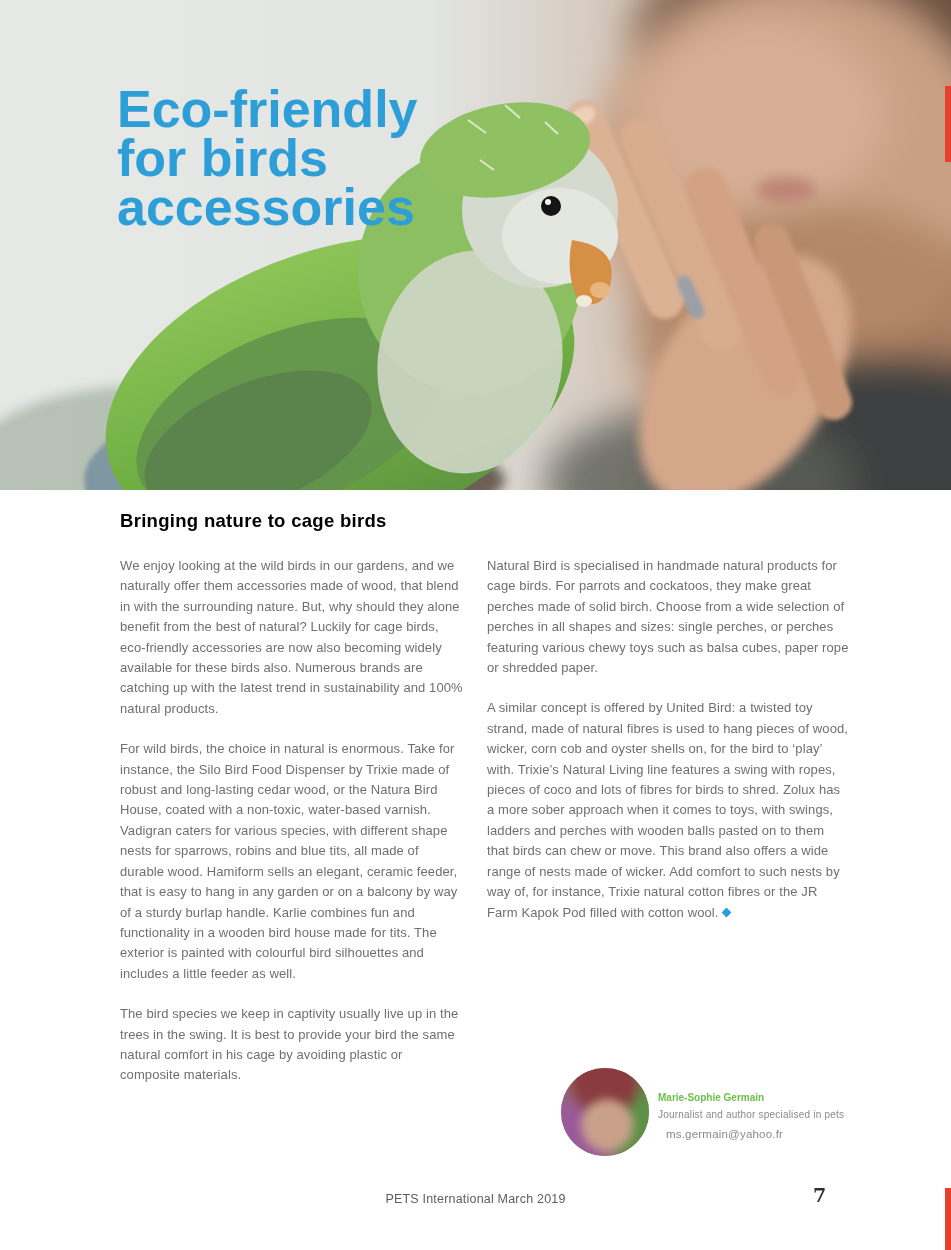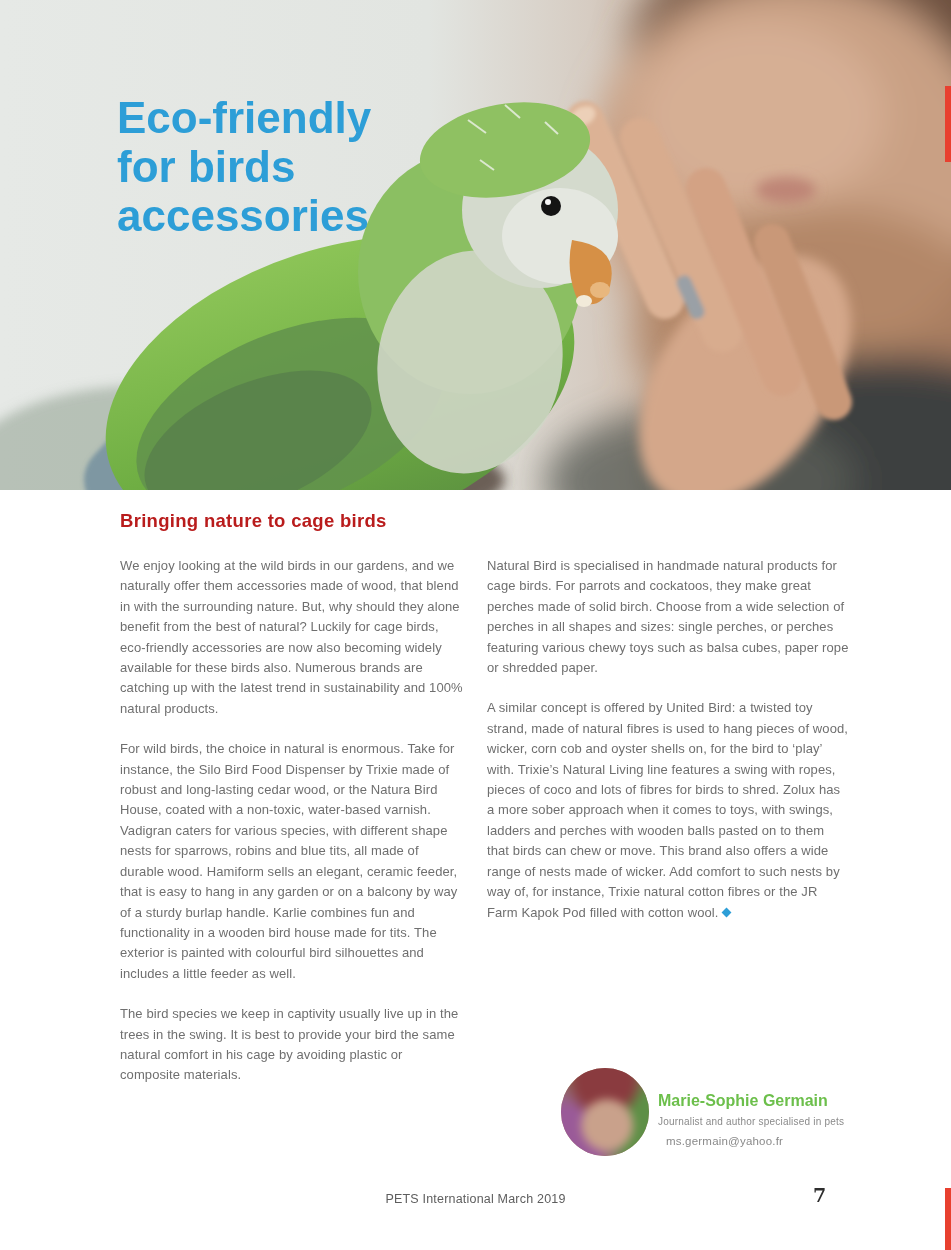--- a/index.html
+++ b/index.html
@@ -4,32 +4,32 @@
 <style>
   html,body{margin:0;padding:0;background:#ffffff;}
   .page{
     position:relative;width:951px;height:1250px;background:#ffffff;overflow:hidden;
     font-family:"Liberation Sans",sans-serif;
   }
   
   .hero{position:absolute;left:0;top:0;width:951px;height:490px;overflow:hidden;}
   .hero svg{display:block;width:951px;height:490px;}
   .hero-title{
-    position:absolute;left:117px;top:64px;
-    color:#2d9ed7;font-size:44px;line-height:49px;font-weight:600;letter-spacing:0;
+    position:absolute;left:117px;top:50px;
+    color:#2d9ed7;font-size:52px;line-height:49px;font-weight:600;letter-spacing:0;
   }
   .hero-title .line{display:block;}
   
   .edge-marker{position:absolute;right:0;width:6px;background:#e8402f;}
   .edge-marker.top{top:86px;height:76px;}
   .edge-marker.bottom{top:1188px;height:62px;}
   
   .section-heading{
     position:absolute;left:120px;top:510px;margin:0;
-    font-size:18.5px;font-weight:bold;color:#b91c1c;letter-spacing:.3px;
+    font-size:18.5px;font-weight:bold;color:#000000;letter-spacing:.3px;
   }
   .col{position:absolute;top:556px;color:#6f6f6f;font-size:13px;line-height:20.4px;letter-spacing:.1px;}
   .col p{margin:0 0 20px 0;}
   .col-left{left:120px;width:345px;}
   .col-right{left:487px;width:362px;}
   .endmark{
     display:inline-block;width:7px;height:7px;background:#2d9ed7;
     transform:rotate(45deg);margin-left:4px;margin-bottom:1px;
   }
   
@@ -42,21 +42,21 @@
     width:100%;height:100%;transform:scale(1.25);filter:blur(3px);
     background:
       radial-gradient(circle at 52% 62%, #c9a18b 0 24%, rgba(201,161,139,0) 34%),
       radial-gradient(circle at 50% 22%, #8a3b3f 0 26%, rgba(138,59,63,0) 40%),
       radial-gradient(circle at 12% 80%, #9a5a98 0 28%, rgba(154,90,152,0) 48%),
       radial-gradient(circle at 88% 66%, #5e8f46 0 30%, rgba(94,143,70,0) 52%),
       radial-gradient(circle at 55% 95%, #caa93c 0 16%, rgba(202,169,60,0) 30%),
       #8f6f5c;
   }
   .author-text{position:absolute;left:97px;top:24px;}
-  .author-name{color:#6cbf4b;font-weight:bold;font-size:16px;margin:0 0 6px 0;}
+  .author-name{color:#6cbf4b;font-weight:bold;font-size:10px;margin:0 0 6px 0;}
   .author-role{color:#8a8a8a;font-size:10px;margin:0 0 5px 0;letter-spacing:.2px;}
   .author-email{color:#8a8a8a;font-size:11.5px;margin:8px;letter-spacing:.2px;}
   
   .footer-magazine{
     position:absolute;left:0;top:1192px;width:951px;text-align:center;
     color:#5d5d5d;font-size:12.5px;letter-spacing:.2px;
   }
   .footer-page{
     position:absolute;left:813px;top:1184px;width:30px;
     font-family:"DejaVu Serif",serif;font-weight:bold;font-size:19px;color:#2e2e2e;

